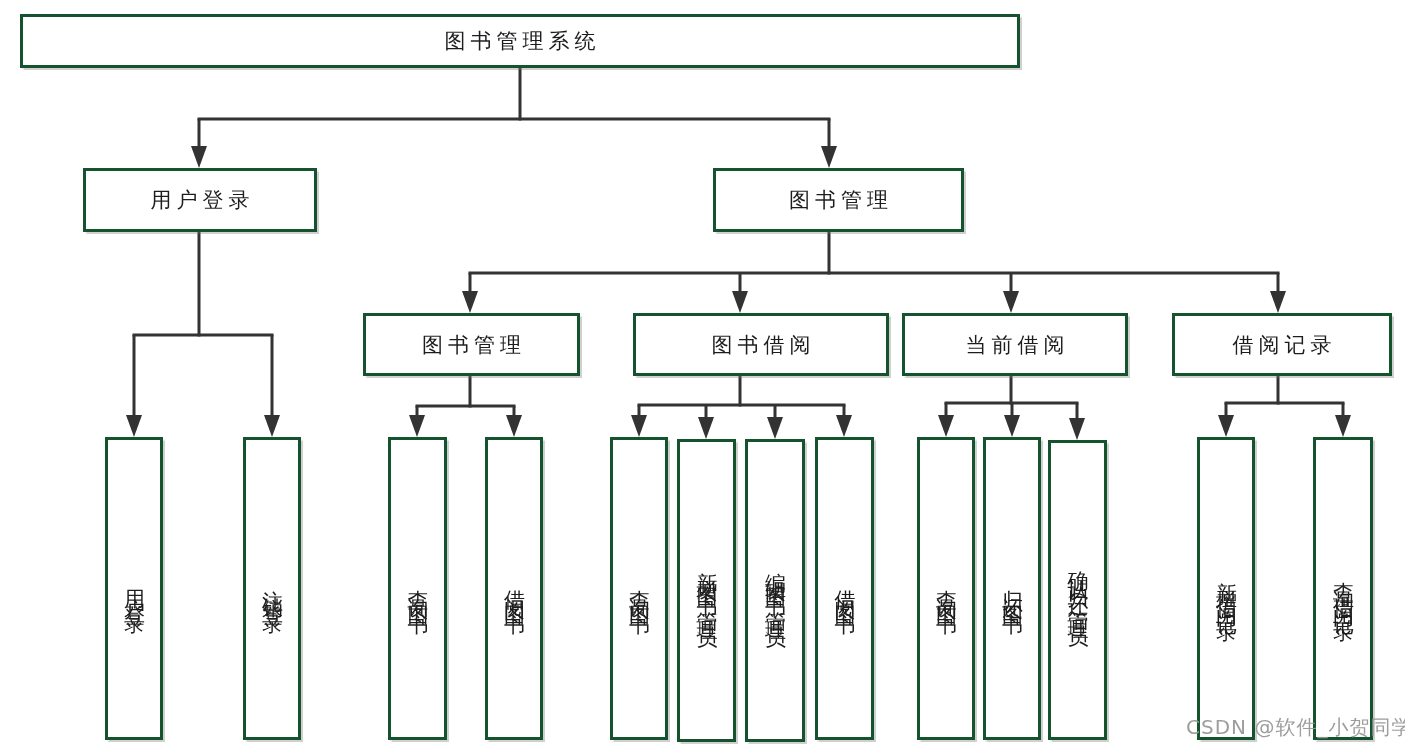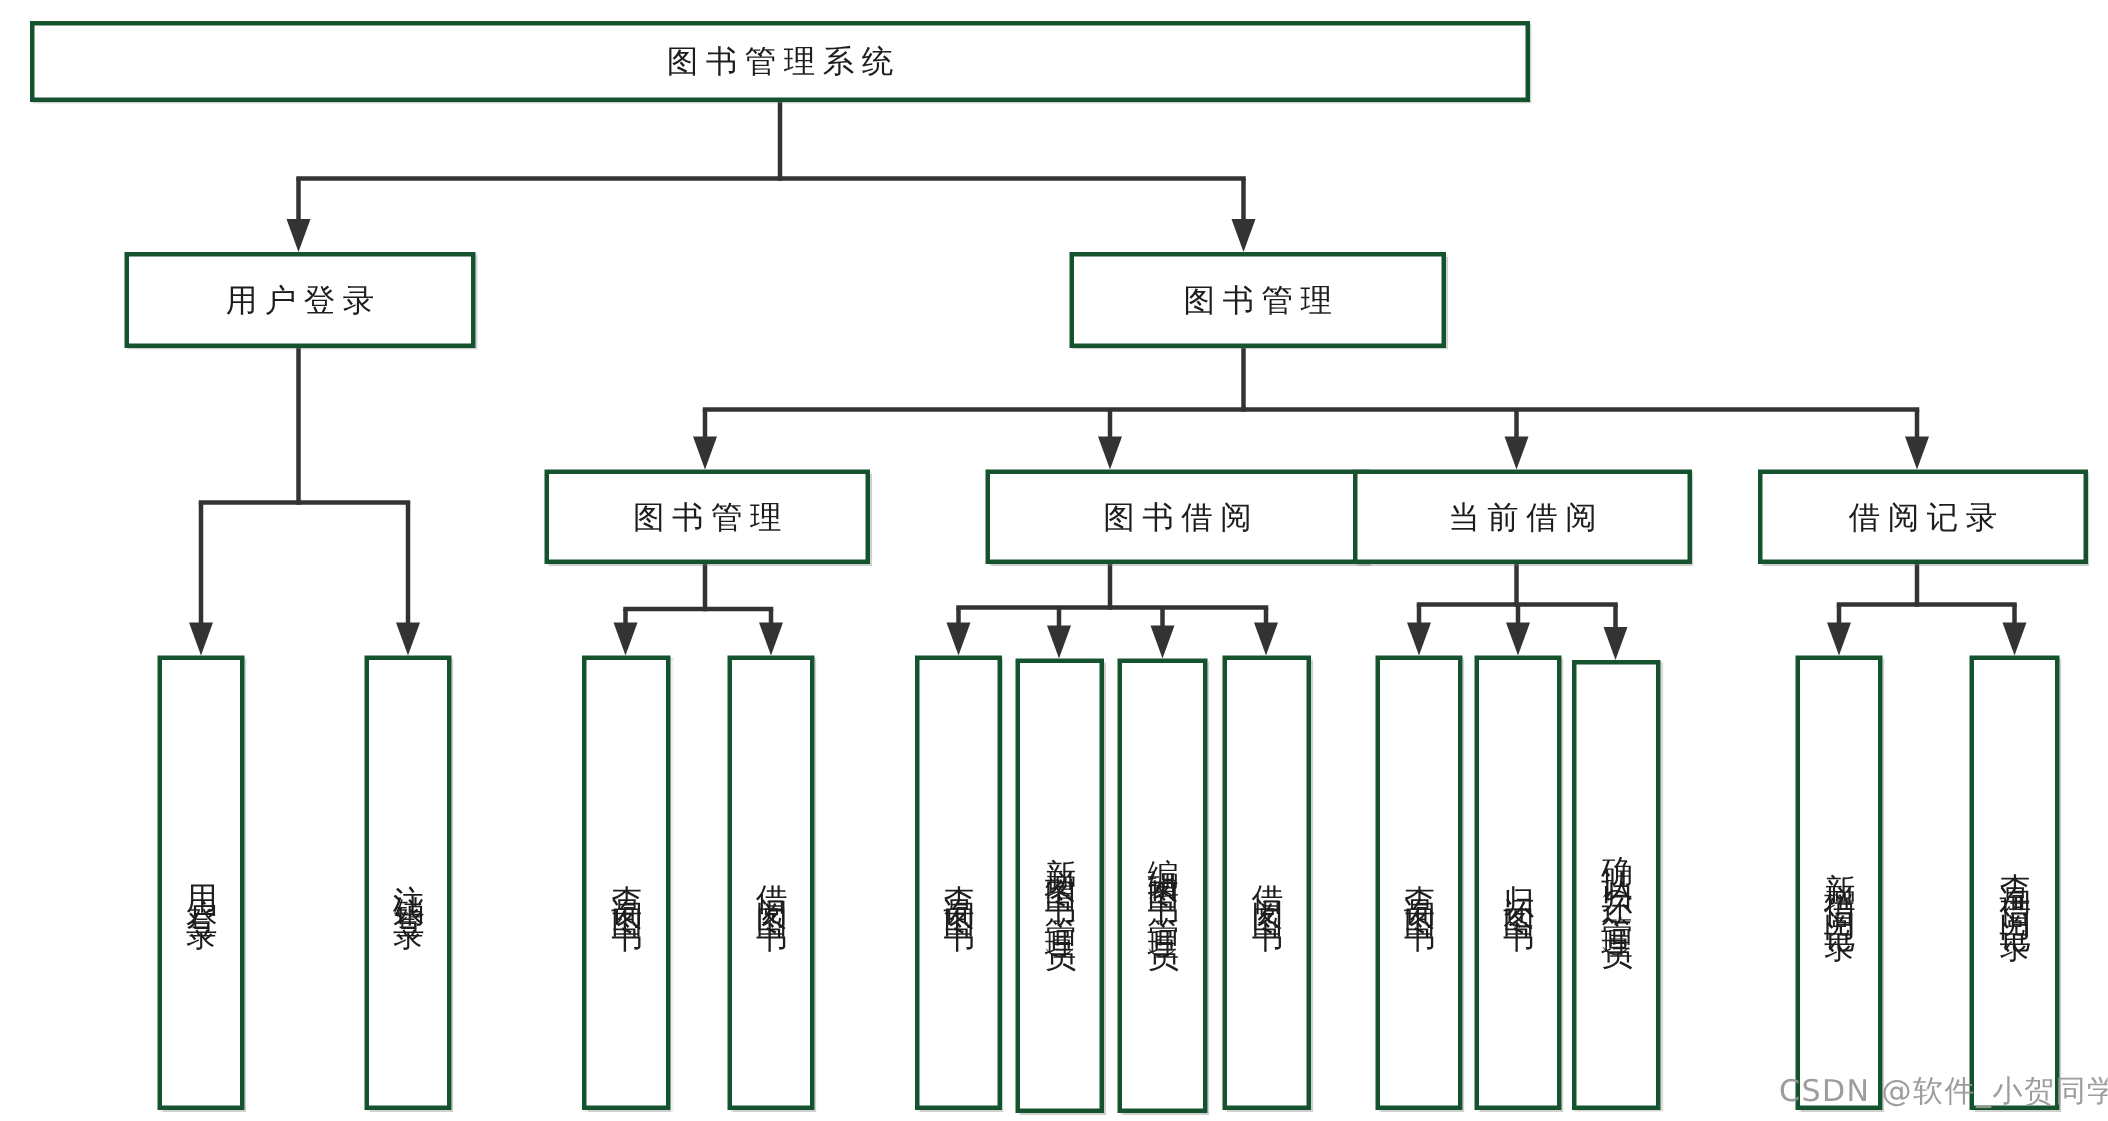--- a/index.html
+++ b/index.html
@@ -156,21 +156,21 @@
   <div class="box" style="left:83px; top:168px; width:234px; height:64px;">
     <span class="h-label">用户登录</span>
   </div>
   <div class="box" style="left:713px; top:168px; width:251px; height:64px;">
     <span class="h-label">图书管理</span>
   </div>
 
   <div class="box" style="left:363px; top:313px; width:217px; height:63px;">
     <span class="h-label">图书管理</span>
   </div>
-  <div class="box" style="left:633px; top:313px; width:256px; height:63px;margin-left:24px;">
+  <div class="box" style="left:633px; top:313px; width:256px; height:63px;">
     <span class="h-label">图书借阅</span>
   </div>
   <div class="box" style="left:902px; top:313px; width:226px; height:63px;">
     <span class="h-label">当前借阅</span>
   </div>
   <div class="box" style="left:1172px; top:313px; width:220px; height:63px;">
     <span class="h-label">借阅记录</span>
   </div>
 
   <div class="box" style="left:105px; top:437px; width:58px; height:303px;">

